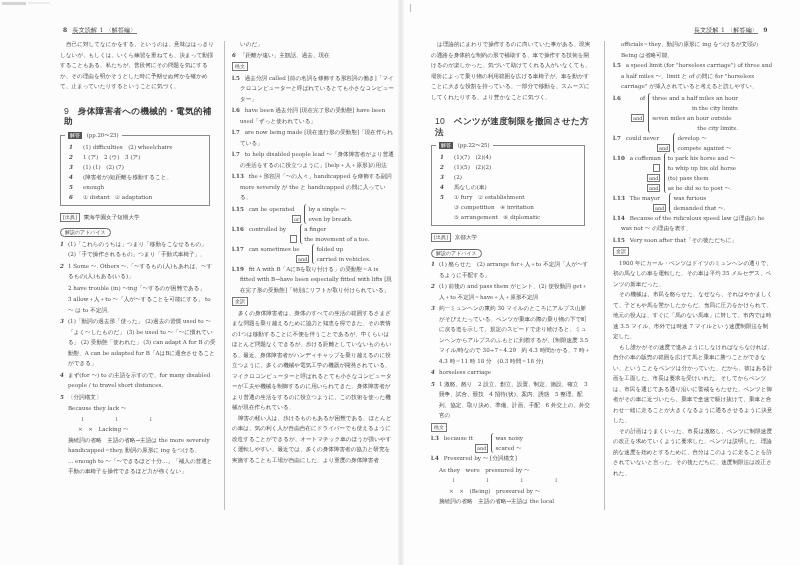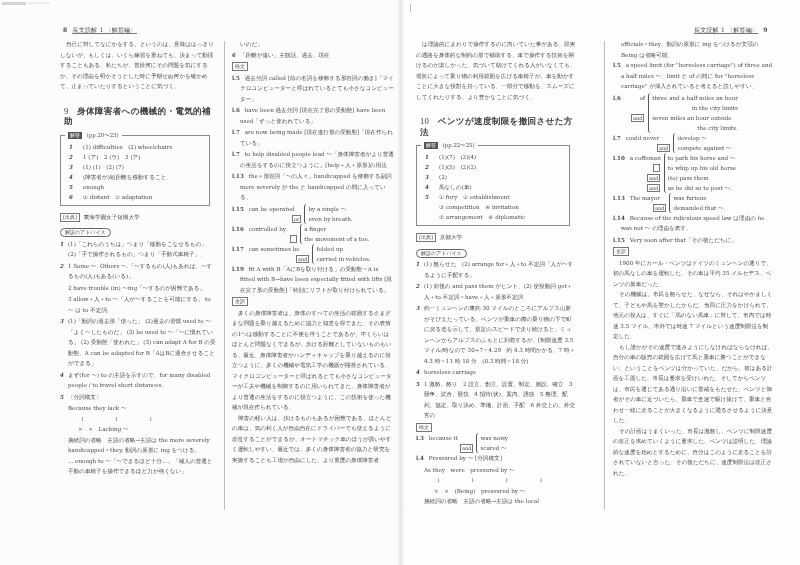--- a/index.html
+++ b/index.html
@@ -17,36 +17,36 @@
 
   .running-head { position: absolute; top: 26px; font-size: 6px; color: #444; letter-spacing: 0.2px; }
   .running-head.l { left: 60px; }
   .running-head.r { left: 694px; }
   .running-head .pg { font-weight: bold; margin: 0 3px; }
   .running-head .ul { border-bottom: 0.6px solid #777; }
 
   .col { position: absolute; font-size: 5.6px; line-height: 10.5px; color: #4a4a4a; }
   .col.c1 { left: 60px; top: 39px; width: 156px; }
   .col.c2 { left: 232px; top: 39px; width: 162px; }
-  .col.c3 { left: 416px; top: 39px; width: 160px; }
+  .col.c3 { left: 431px; top: 39px; width: 160px; }
   .col.c4 { left: 613px; top: 39px; width: 160px; }
   .vrule { position: absolute; width: 1px; background: #bdbdbd; }
   .vrule.l { left: 224px; top: 41px; height: 469px; }
   .vrule.r { left: 604px; top: 41px; height: 469px; }
 
   .para { text-indent: 6px; margin-bottom: 0px; }
   .blk { margin-bottom: 1px; }
   .hang { padding-left: 8px; text-indent: -8px; }
   .num { font-weight: bold; margin-right: 3px; }
   .ital { font-style: italic; font-weight: bold; margin-right: 4px; }
   .label-box { display: inline-block; border: 0.6px solid #777; padding: 0 2px; font-size: 5px; line-height: 7px; margin-right: 2px; }
   .label-dark { display: inline-block; background: #555; color: #fff; padding: 0 2px; font-size: 5px; line-height: 7px; margin-right: 3px; }
   .pill { display: inline-block; border: 0.6px solid #666; border-radius: 5px; padding: 0 4px; font-size: 5px; line-height: 7px; }
 
-  .section-title { font-family: Liberation Serif, serif; font-size: 8.6px; font-weight: bold; color: #3c3c3c; margin: 14px 0 8px 4px; letter-spacing: 0.3px; }
+  .section-title { font-family: Liberation Sans, sans-serif; font-size: 8.6px; font-weight: bold; color: #3c3c3c; margin: 14px 0 8px 4px; letter-spacing: 0.3px; }
   .section-title .sn { font-weight: normal; margin-right: 6px; }
 
   .answer-box { border: 0.8px solid #8a8a8a; padding: 6px 6px 3px 8px; position: relative; margin: 0 6px 6px 0; }
   .answer-box .box-head { position: absolute; top: -5px; left: 4px; background: #fcfcfc; padding: 0 3px; font-size: 5.4px; line-height: 9px; }
   .answer-box .row { line-height: 10px; }
   .answer-box .row .n { font-style: italic; font-weight: bold; display: inline-block; width: 14px; }
 
   .brace-row { display: flex; align-items: stretch; line-height: 10px; }
   .brace-row .lhs { flex: 0 0 auto; padding-right: 3px; }
   .brace-row .br { border-left: 0.8px solid #555; border-radius: 3px 0 0 3px; padding-left: 3px; }

